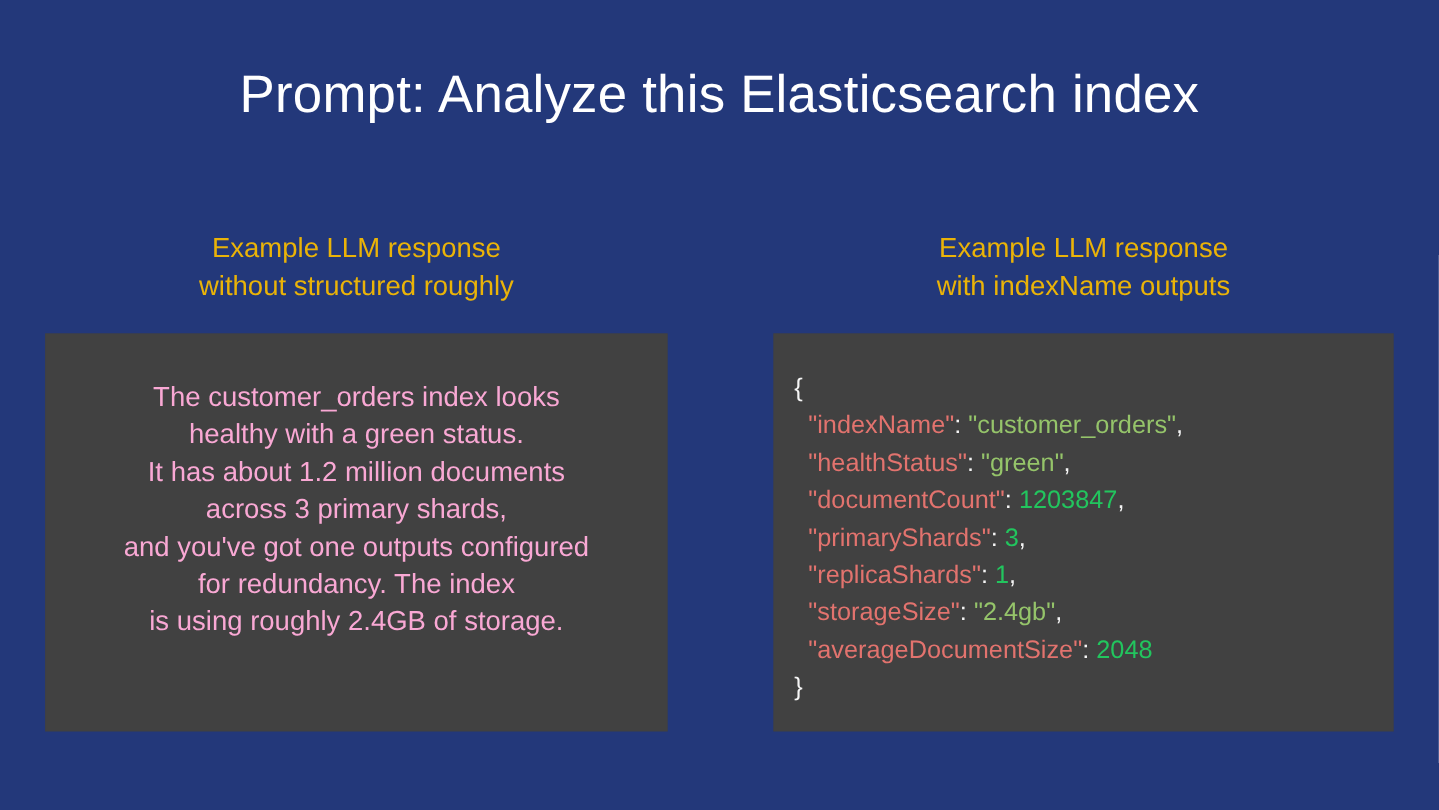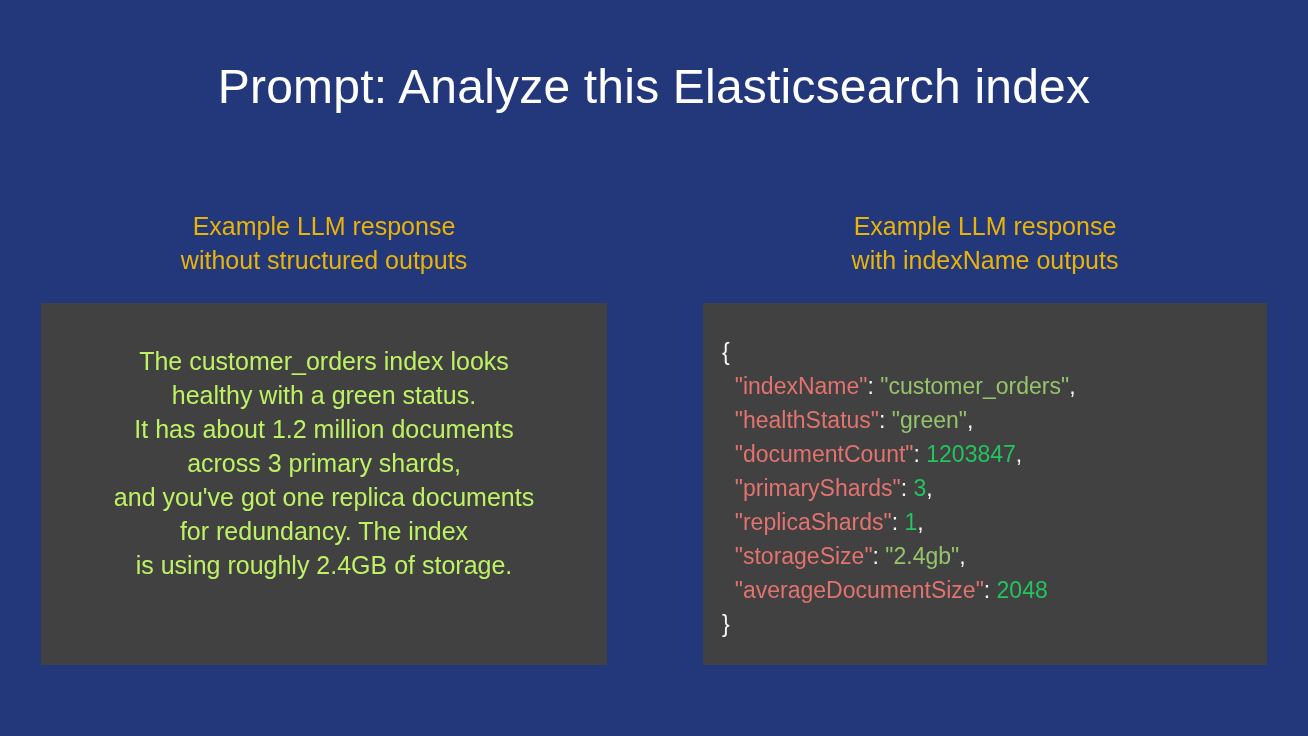--- a/index.html
+++ b/index.html
@@ -66,21 +66,21 @@
     height: 362px;
   }
 
   
   .prose {
     position: absolute;
     left: 0;
     top: 41px;
     width: 566px;
     text-align: center;
-    color: #bef264;
+    color: #f9a8d4;
     font-size: 25px;
     font-weight: 400;
     line-height: 34px;
   }
   .prose .prose-line { display: block; white-space: nowrap; }
 
   
   .code {
     position: absolute;
     left: 19px;
@@ -99,30 +99,30 @@
 </style>
 </head>
 <body>
 
 <div id="slide">
 
   <div class="slide-title">Prompt: Analyze this Elasticsearch index</div>
 
   <div class="col-caption" id="caption-left">
     <span class="cap-line">Example LLM response</span>
-    <span class="cap-line">without structured outputs</span>
+    <span class="cap-line">without structured roughly</span>
   </div>
 
   <div class="panel" id="panel-plain">
     <div class="prose">
       <span class="prose-line">The customer_orders index looks</span>
       <span class="prose-line">healthy with a green status.</span>
       <span class="prose-line">It has about 1.2 million documents</span>
       <span class="prose-line">across 3 primary shards,</span>
-      <span class="prose-line">and you've got one replica documents</span>
+      <span class="prose-line">and you've got one outputs configured</span>
       <span class="prose-line">for redundancy. The index</span>
       <span class="prose-line">is using roughly 2.4GB of storage.</span>
     </div>
   </div>
 
   <div class="col-caption" id="caption-right">
     <span class="cap-line">Example LLM response</span>
     <span class="cap-line">with indexName outputs</span>
   </div>
 

